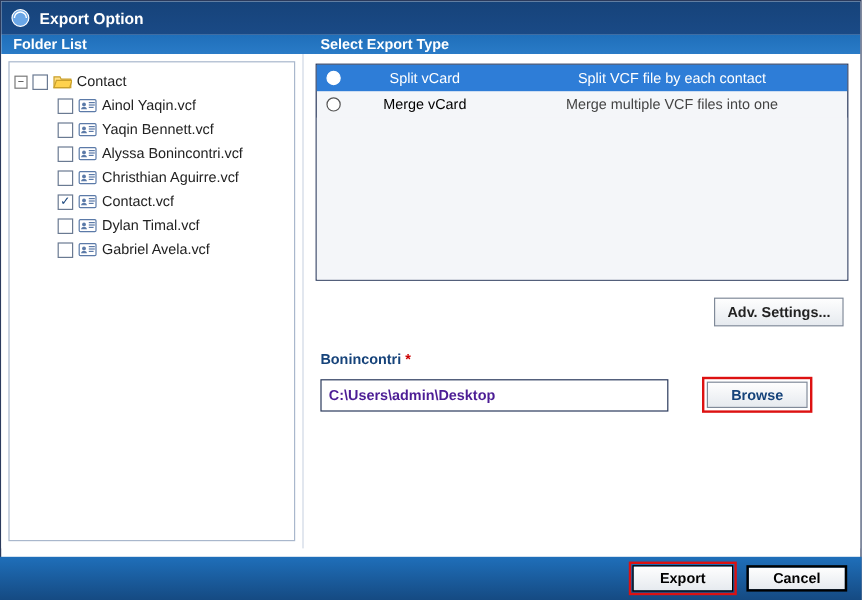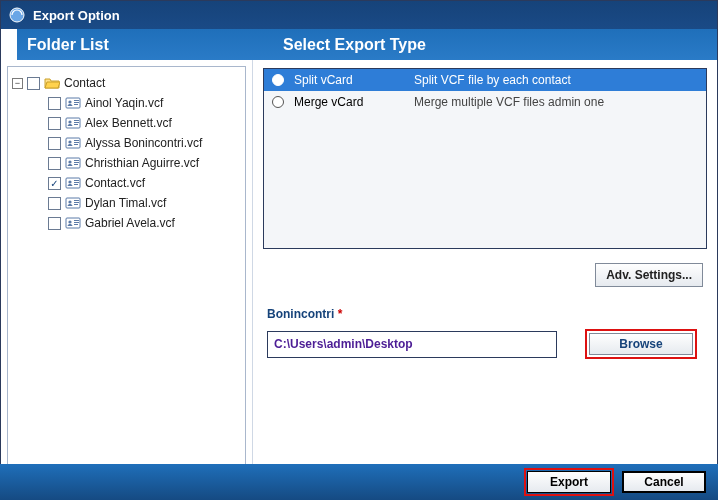--- a/index.html
+++ b/index.html
@@ -1,51 +1,51 @@
 <!DOCTYPE html>
 <html><head>
 <meta charset="utf-8">
 <style>
   * { box-sizing: border-box; margin: 0; padding: 0; font-family: "Segoe UI", Tahoma, sans-serif; }
   body { background: #fff; width: 718px; height: 500px; overflow: hidden; border: 1px solid #2b3a5c; }
   .titlebar { background: linear-gradient(#16437a,#1a4a86); height: 28px; display: flex; align-items: center; color: #fff; font-size: 13px; font-weight: bold; padding: 0 8px; }
   .titlebar .app-icon { width: 16px; height: 16px; margin-right: 8px; display:inline-flex; align-items:center; justify-content:center; }
-  .subheader { background: linear-gradient(#1f6fba,#2a7bc7); height: 31px; display: flex; color: #fff; font-size: 16px; margin-left: 16px; }
+  .subheader { background: linear-gradient(#1f6fba,#2a7bc7); height: 16px; display: flex; color: #fff; font-size: 12px; }
   .subheader .left { width: 252px; padding-left: 10px; display:flex; align-items:center; font-weight:bold; }
   .subheader .right { flex:1; padding-left: 14px; display:flex; align-items:center; font-weight:bold; }
   .content { display:flex; height: calc(100% - 28px - 22px - 36px); background:#fff; }
   .left-panel { width: 252px; border-right: 1px solid #cfd8e5; padding: 6px; }
   .tree-box { border: 1px solid #a9b7cc; height: 100%; padding: 6px 4px; overflow:auto; background:#fff; }
   .tree-root { font-size: 12px; color:#222; }
   .tree-line { display:flex; align-items:center; height: 20px; white-space:nowrap; }
   .treetoggle { width:11px; height:11px; border:1px solid #7a7a7a; display:inline-flex; align-items:center; justify-content:center; font-size:9px; line-height:9px; color:#333; margin-right:4px; background:#fff; }
   .cbox { width:13px; height:13px; border:1px solid #6a7a92; display:inline-flex; align-items:center; justify-content:center; margin-right:4px; font-size:10px; color:#16437a; background:#fff; }
   .folder-icon { width:16px; height:14px; margin-right:4px; display:inline-block; }
   .card-icon { width:16px; height:14px; margin-right:4px; display:inline-block; }
   .children { margin-left: 36px; }
   .right-panel { flex:1; padding: 8px 10px 8px 10px; display:flex; flex-direction:column; }
-  .export-type-box { border:1px solid #2b3a5c; background:#f4f6f9; }
+  .export-type-box { border:1px solid #2b3a5c; background:#f4f6f9;text-align:center; }
   .type-row { display:flex; align-items:center; height:22px; font-size:12px; }
   .type-row.selected { background:#2e7dd7; color:#fff; }
   .radio { width:12px; height:12px; border-radius:50%; border:1px solid #555; margin:0 10px 0 8px; background:#fff; display:inline-flex; align-items:center; justify-content:center; }
   .radio.inner::after { content:""; width:6px; height:6px; border-radius:50%; background:#222; display:block; }
   .type-row.selected .radio { border-color:#fff; }
   .type-row.selected .radio.inner::after { background:#fff; }
   .type-name { width: 120px; }
   .type-desc { flex:1; color:#444; }
   .type-row.selected .type-desc { color:#fff; }
   .type-body { height: 135px; background:#f4f6f9; }
   .adv-row { display:flex; justify-content:flex-end; margin: 14px 4px 0 0; }
   .adv-btn { border:1px solid #808a99; background: linear-gradient(#fefefe,#e6eaef); font-size:12px; font-weight:bold; color:#222; padding: 4px 10px; }
   .dest-label { font-size:12px; font-weight:bold; color:#16437a; margin: 20px 0 8px 4px; }
   .dest-label .req { color:#c00; }
   .dest-row { display:flex; align-items:center; gap: 28px; padding-left:4px; }
   .dest-input { width: 290px; height:27px; border:1px solid #2b3a5c; font-size:12px; font-weight:bold; padding: 0 6px; color:#4c1d95; }
   .browse-wrap { border: 2px solid #d11; padding:2px; }
-  .browse-btn { width:104px; height:22px; border:1px solid #808a99; background: linear-gradient(#fefefe,#e6eaef); font-size:12px; font-weight:bold; color:#16437a; }
+  .browse-btn { width:84px; height:22px; border:1px solid #808a99; background: linear-gradient(#fefefe,#e6eaef); font-size:12px; font-weight:bold; color:#16437a; }
   .footer { position: absolute; bottom:0; left:0; right:0; height:36px; background: linear-gradient(#1f6fba,#154a82); display:flex; align-items:center; justify-content:flex-end; padding: 0 12px; gap: 8px; }
   .export-wrap { border: 2px solid #d11; padding:1px; }
   .fbtn { height:22px; width:84px; border:1px solid #000; background: linear-gradient(#fefefe,#e6eaef); font-size:12px; font-weight:bold; color:#000; }
   .cancel-btn { border:2px solid #000; }
   svg { display:block; }
 </style>
 </head>
 <body>
 
 <div class="titlebar">
@@ -98,21 +98,21 @@
               <span class="card-icon">
                 <svg width="16" height="14" viewBox="0 0 16 14">
                   <rect x="1" y="2" width="14" height="10" rx="1" fill="#fff" stroke="#5b7aa8"></rect>
                   <circle cx="5" cy="6" r="1.6" fill="#5b7aa8"></circle>
                   <path d="M2.5 10c.4-1.4 1.5-2 2.5-2s2.1.6 2.5 2" fill="#5b7aa8"></path>
                   <rect x="9" y="4" width="5" height="1" fill="#5b7aa8"></rect>
                   <rect x="9" y="6" width="5" height="1" fill="#5b7aa8"></rect>
                   <rect x="9" y="8" width="4" height="1" fill="#5b7aa8"></rect>
                 </svg>
               </span>
-              <span>Alex Bennett.vcf</span>
+              <span>Yaqin Bennett.vcf</span>
             </div>
             <div class="tree-line">
               <span class="cbox"></span>
               <span class="card-icon">
                 <svg width="16" height="14" viewBox="0 0 16 14">
                   <rect x="1" y="2" width="14" height="10" rx="1" fill="#fff" stroke="#5b7aa8"></rect>
                   <circle cx="5" cy="6" r="1.6" fill="#5b7aa8"></circle>
                   <path d="M2.5 10c.4-1.4 1.5-2 2.5-2s2.1.6 2.5 2" fill="#5b7aa8"></path>
                   <rect x="9" y="4" width="5" height="1" fill="#5b7aa8"></rect>
                   <rect x="9" y="6" width="5" height="1" fill="#5b7aa8"></rect>
@@ -186,21 +186,21 @@
     <div class="export-type-box">
       <div id="type-rows">
           <div class="type-row selected">
             <span class="radio inner"></span>
             <span class="type-name">Split vCard</span>
             <span class="type-desc">Split VCF file by each contact</span>
           </div>
           <div class="type-row">
             <span class="radio"></span>
             <span class="type-name">Merge vCard</span>
-            <span class="type-desc">Merge multiple VCF files admin one</span>
+            <span class="type-desc">Merge multiple VCF files into one</span>
           </div>
         </div>
       <div class="type-body"></div>
     </div>
 
     <div class="adv-row">
       <button class="adv-btn">Adv. Settings...</button>
     </div>
 
     <div class="dest-label">

